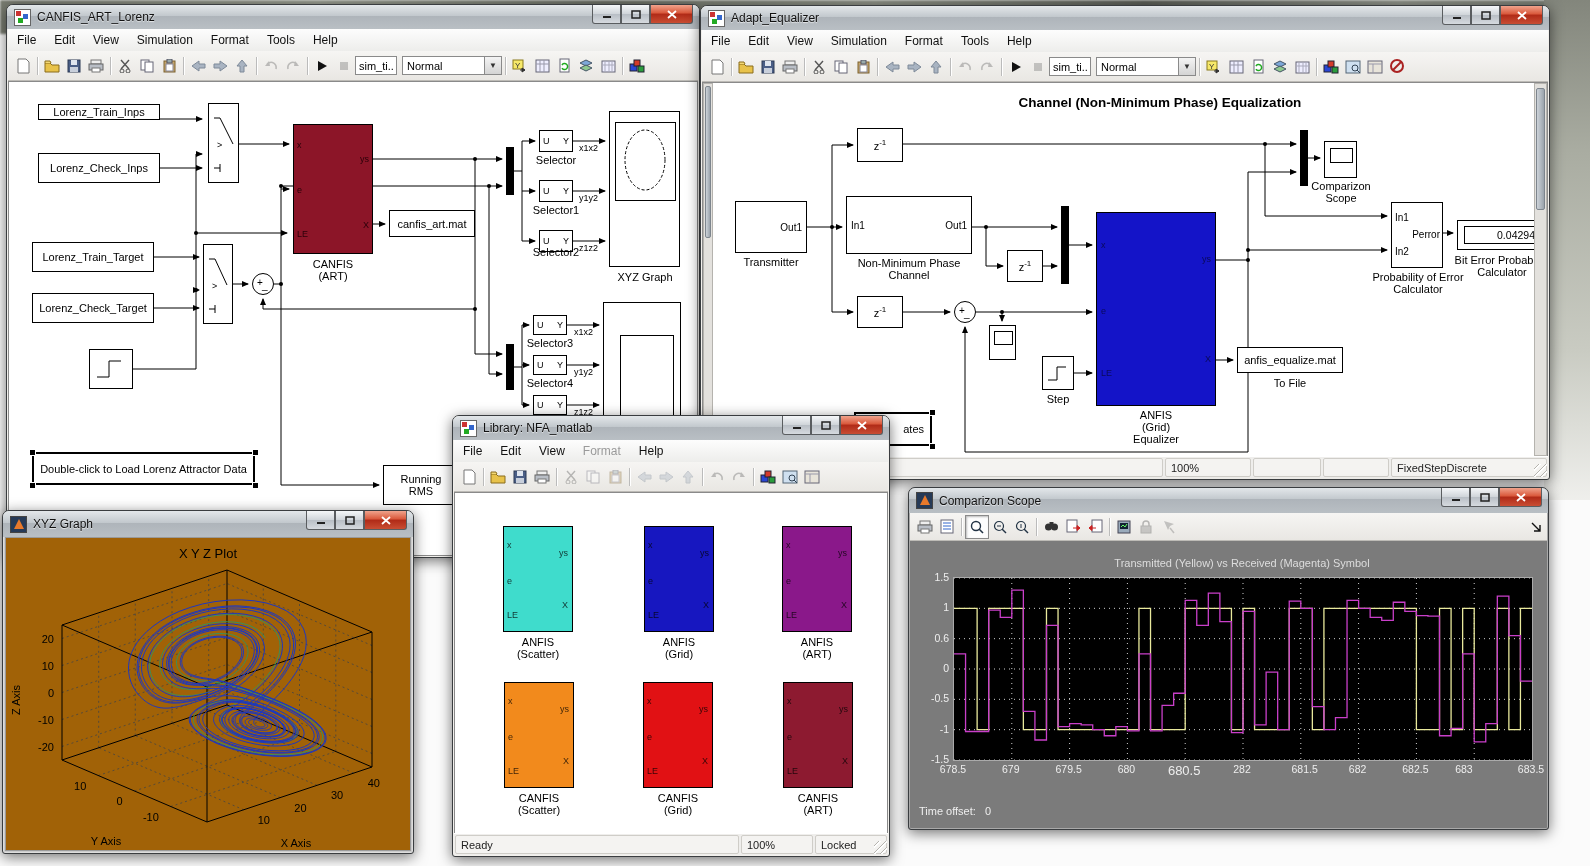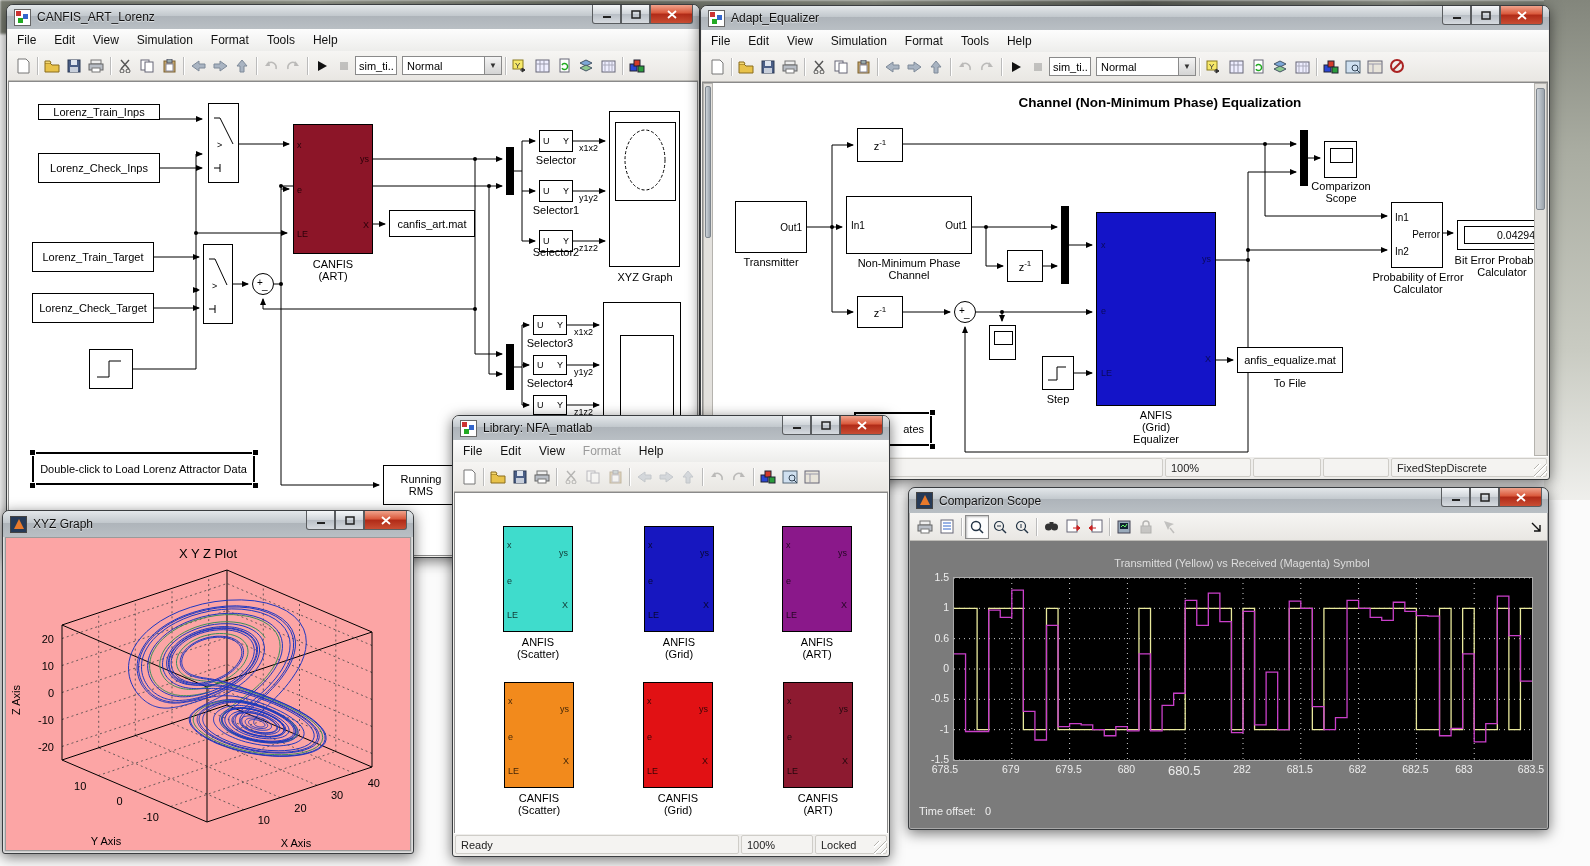--- a/index.html
+++ b/index.html
@@ -739,21 +739,21 @@
             <rect x="1" y="1" width="8" height="7" fill="none" stroke="#222" stroke-width="1.5"></rect>
           </svg>
         </span>
       <span class="wb cls">
           <svg width="10" height="9">
             <path d="M1 1 L9 8 M9 1 L1 8" stroke="#fff" stroke-width="1.8"></path>
           </svg>
         </span>
     </span>
   </div>
-  <div style="position:absolute;left:2px;top:26px;right:2px;bottom:2px;background:#fca5a5;border:1px solid #9a9a9a">
+  <div style="position:absolute;left:2px;top:26px;right:2px;bottom:2px;background:#a16207;border:1px solid #9a9a9a">
     <div class="flc" style="left:0;right:0;top:8px;font-size:13px">X Y Z Plot</div>
     <svg id="xyzplot" width="404" height="310" style="position:absolute;left:0;top:2px">
         <line x1="237.7" y1="269.8" x2="92.7" y2="207.8" stroke="#444" stroke-width="0.8" stroke-dasharray="2,3" fill="none"></line>
         <line x1="92.7" y1="207.8" x2="92.7" y2="72.8" stroke="#444" stroke-width="0.8" stroke-dasharray="2,3" fill="none"></line>
         <line x1="274.3" y1="257.6" x2="129.3" y2="195.6" stroke="#444" stroke-width="0.8" stroke-dasharray="2,3" fill="none"></line>
         <line x1="129.3" y1="195.6" x2="129.3" y2="60.6" stroke="#444" stroke-width="0.8" stroke-dasharray="2,3" fill="none"></line>
         <line x1="311.0" y1="245.3" x2="166.0" y2="183.3" stroke="#444" stroke-width="0.8" stroke-dasharray="2,3" fill="none"></line>
         <line x1="166.0" y1="183.3" x2="166.0" y2="48.3" stroke="#444" stroke-width="0.8" stroke-dasharray="2,3" fill="none"></line>
         <line x1="347.7" y1="233.1" x2="202.7" y2="171.1" stroke="#444" stroke-width="0.8" stroke-dasharray="2,3" fill="none"></line>
         <line x1="202.7" y1="171.1" x2="202.7" y2="36.1" stroke="#444" stroke-width="0.8" stroke-dasharray="2,3" fill="none"></line>
@@ -931,27 +931,27 @@
           <line x1="404.59999999999997" y1="0" x2="404.59999999999997" y2="182" stroke="#cfcfcf" stroke-width="1" stroke-dasharray="1,4"></line>
           <line x1="462.40000000000003" y1="0" x2="462.40000000000003" y2="182" stroke="#cfcfcf" stroke-width="1" stroke-dasharray="1,4"></line>
           <line x1="520.2" y1="0" x2="520.2" y2="182" stroke="#cfcfcf" stroke-width="1" stroke-dasharray="1,4"></line>
           <path d="M0 30.333333333333314 H11.56000000000263 V30.333333333333314 H23.12000000000526 V151.66666666666666 H34.67999999999474 V30.333333333333314 H46.23999999999737 V30.333333333333314 H57.800000000000004 V30.333333333333314 H69.36000000000263 V151.66666666666666 H80.92000000000526 V151.66666666666666 H92.47999999999475 V30.333333333333314 H104.03999999999736 V151.66666666666666 H115.60000000000001 V151.66666666666666 H127.16000000000263 V151.66666666666666 H138.72000000000526 V151.66666666666666 H150.27999999999474 V151.66666666666666 H161.8399999999974 V151.66666666666666 H173.4 V151.66666666666666 H184.96000000000262 V30.333333333333314 H196.52000000000524 V151.66666666666666 H208.07999999999473 V151.66666666666666 H219.63999999999737 V151.66666666666666 H231.20000000000002 V30.333333333333314 H242.76000000000263 V30.333333333333314 H254.32000000000525 V30.333333333333314 H265.87999999999477 V30.333333333333314 H277.4399999999974 V151.66666666666666 H289 V30.333333333333314 H300.5600000000026 V151.66666666666666 H312.1200000000053 V151.66666666666666 H323.6799999999948 V151.66666666666666 H335.23999999999734 V30.333333333333314 H346.8 V30.333333333333314 H358.36000000000263 V151.66666666666666 H369.92000000000525 V30.333333333333314 H381.47999999999473 V30.333333333333314 H393.0399999999974 V30.333333333333314 H404.59999999999997 V30.333333333333314 H416.16000000000264 V30.333333333333314 H427.72000000000526 V30.333333333333314 H439.27999999999474 V30.333333333333314 H450.83999999999736 V30.333333333333314 H462.40000000000003 V151.66666666666666 H473.9600000000026 V151.66666666666666 H485.52000000000527 V30.333333333333314 H497.07999999999475 V151.66666666666666 H508.63999999999737 V30.333333333333314 H520.2 V151.66666666666666 H531.7600000000026 V151.66666666666666 H543.3200000000053 V30.333333333333314 H554.8799999999948 V151.66666666666666 H566.4399999999973 V30.333333333333314 H578" fill="none" stroke="#e9e99c" stroke-width="1.3"></path>
           <path d="M0 75.83333333333333 H11.56000000000263 V153.48666666666668 H23.12000000000526 V153.48666666666668 H34.67999999999474 V32.153333333333336 H46.23999999999737 V39.43333333333334 H57.800000000000004 V12.133333333333354 H69.36000000000263 V133.46666666666667 H80.92000000000526 V161.98 H92.47999999999475 V47.32000000000002 H104.03999999999736 V148.63333333333333 H115.60000000000001 V145.6 H127.16000000000263 V146.81333333333333 H138.72000000000526 V151.66666666666666 H150.27999999999474 V157.73333333333335 H161.8399999999974 V148.63333333333333 H173.4 V152.88 H184.96000000000262 V75.83333333333333 H196.52000000000524 V152.88 H208.07999999999473 V127.4 H219.63999999999737 V115.26666666666667 H231.20000000000002 V22.446666666666687 H242.76000000000263 V47.32000000000002 H254.32000000000525 V15.166666666666686 H265.87999999999477 V43.67999999999998 H277.4399999999974 V154.7 H289 V33.366666666666646 H300.5600000000026 V146.81333333333333 H312.1200000000053 V94.03333333333333 H323.6799999999948 V151.66666666666666 H335.23999999999734 V23.053333333333313 H346.8 V30.333333333333314 H358.36000000000263 V128.61333333333334 H369.92000000000525 V151.66666666666666 H381.47999999999473 V139.53333333333333 H393.0399999999974 V22.446666666666687 H404.59999999999997 V30.333333333333314 H416.16000000000264 V39.43333333333334 H427.72000000000526 V42.46666666666667 H439.27999999999474 V24.26666666666665 H450.83999999999736 V33.366666666666646 H462.40000000000003 V37.613333333333344 H473.9600000000026 V38.22 H485.52000000000527 V157.73333333333335 H497.07999999999475 V150.45333333333332 H508.63999999999737 V75.83333333333333 H520.2 V163.8 H531.7600000000026 V145.6 H543.3200000000053 V18.19999999999999 H554.8799999999948 V57.633333333333354 H566.4399999999973 V103.13333333333333 H578" fill="none" stroke="#c93fc9" stroke-width="1.3"></path>
         </svg></div>
     <div style="position:absolute;left:8px;bottom:10px;font-size:11px;color:#eee">
       <span>Time offset:</span>
       <span style="margin-left:6px">0</span>
     </div>
-  <span style="position: absolute; top: 222px; left: 16px; width: 36px; text-align: center; font-size: 10.5px; color: rgb(238, 238, 238);">678.5</span>
+  <span style="position: absolute; top: 222px; left: 24px; width: 36px; text-align: center; font-size: 10.5px; color: rgb(238, 238, 238);">678.5</span>
       <span style="position: absolute; top: 222px; left: 81.8px; width: 36px; text-align: center; font-size: 10.5px; color: rgb(238, 238, 238);">679</span>
       <span style="position: absolute; top: 222px; left: 139.6px; width: 36px; text-align: center; font-size: 10.5px; color: rgb(238, 238, 238);">679.5</span>
       <span style="position: absolute; top: 222px; left: 197.4px; width: 36px; text-align: center; font-size: 10.5px; color: rgb(238, 238, 238);">680</span>
       <span style="position: absolute; top: 222px; left: 255.2px; width: 36px; text-align: center; font-size: 13px; color: rgb(238, 238, 238);">680.5</span>
       <span style="position: absolute; top: 222px; left: 313px; width: 36px; text-align: center; font-size: 10.5px; color: rgb(238, 238, 238);">282</span>
-      <span style="position: absolute; top: 222px; left: 370.8px; width: 36px; text-align: center; font-size: 10.5px; color: rgb(238, 238, 238);">681.5</span>
+      <span style="position: absolute; top: 222px; left: 370.8px; width: 36px; text-align: right; font-size: 10.5px; color: rgb(238, 238, 238);">681.5</span>
       <span style="position: absolute; top: 222px; left: 428.6px; width: 36px; text-align: center; font-size: 10.5px; color: rgb(238, 238, 238);">682</span>
       <span style="position: absolute; top: 222px; left: 486.4px; width: 36px; text-align: center; font-size: 10.5px; color: rgb(238, 238, 238);">682.5</span>
       <span style="position: absolute; top: 222px; left: 544.2px; width: 36px; text-align: left; font-size: 10.5px; color: rgb(238, 238, 238);">683</span>
       <span style="position: absolute; top: 222px; left: 602px; width: 36px; text-align: center; font-size: 10.5px; color: rgb(238, 238, 238);">683.5</span>
       <span style="position: absolute; left: 8px; width: 30px; text-align: right; top: 30px; font-size: 10.5px; color: rgb(238, 238, 238);">1.5</span>
       <span style="position: absolute; left: 8px; width: 30px; text-align: right; top: 60.3333px; font-size: 10.5px; color: rgb(238, 238, 238);">1</span>
       <span style="position: absolute; left: 8px; width: 30px; text-align: right; top: 90.6667px; font-size: 10.5px; color: rgb(238, 238, 238);">0.6</span>
       <span style="position: absolute; left: 8px; width: 30px; text-align: right; top: 121px; font-size: 10.5px; color: rgb(238, 238, 238);">0</span>
       <span style="position: absolute; left: 8px; width: 30px; text-align: right; top: 151.333px; font-size: 10.5px; color: rgb(238, 238, 238);">-0.5</span>
       <span style="position: absolute; left: 8px; width: 30px; text-align: right; top: 181.667px; font-size: 10.5px; color: rgb(238, 238, 238);">-1</span>

